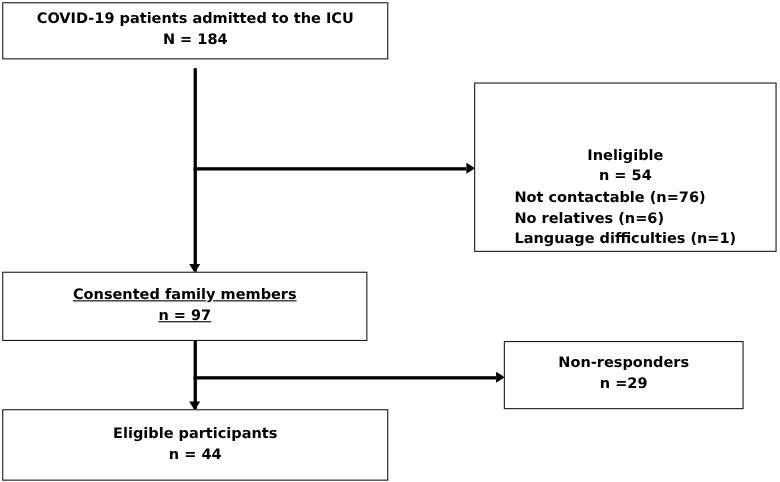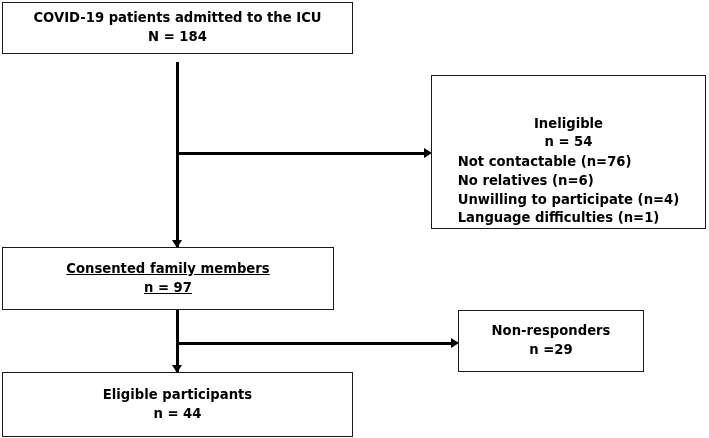--- a/index.html
+++ b/index.html
@@ -32,21 +32,21 @@
     font-size: 13.2px;
     line-height: 1.42;
     text-align: center;
   }
   .box .line { white-space: nowrap; }
 
   #box-icu       { left: 2px;   top: 2px;   width: 351px; height: 52px; }
   #box-consented { left: 2px;   top: 247px; width: 332px; height: 63px; text-decoration: underline; }
   #box-eligible  { left: 2px;   top: 372px; width: 351px; height: 65px; }
   #box-ineligible{ left: 431px; top: 75px;  width: 275px; height: 154px; }
-  #box-nonresp   { left: 458px; top: 310px; width: 186px; height: 62px; }
+  #box-nonresp   { left: 458px; top: 310px; width: 218px; height: 62px; }
 
   
   #box-ineligible { justify-content: flex-end; padding-top: 11px; }
   .detail-block {
     text-align: left;
     margin-top: 1px;
   }
   .detail-block .line { display: block; }
 
   
@@ -104,21 +104,20 @@
     <span class="line">COVID-19 patients admitted to the ICU</span>
     <span class="line">N = 184</span>
   </div>
 
   <div class="box" id="box-ineligible">
     <span class="line">Ineligible</span>
     <span class="line">n = 54</span>
     <div class="detail-block">
       <span class="line">Not contactable (n=76)</span>
       <span class="line">No relatives (n=6)</span>
-      <span class="line">Unwilling to participate (n=4)</span>
       <span class="line">Language difficulties (n=1)</span>
     </div>
   </div>
 
   <div class="box" id="box-consented">
     <span class="line">Consented family members</span>
     <span class="line">n = 97</span>
   </div>
 
   <div class="box" id="box-nonresp">

